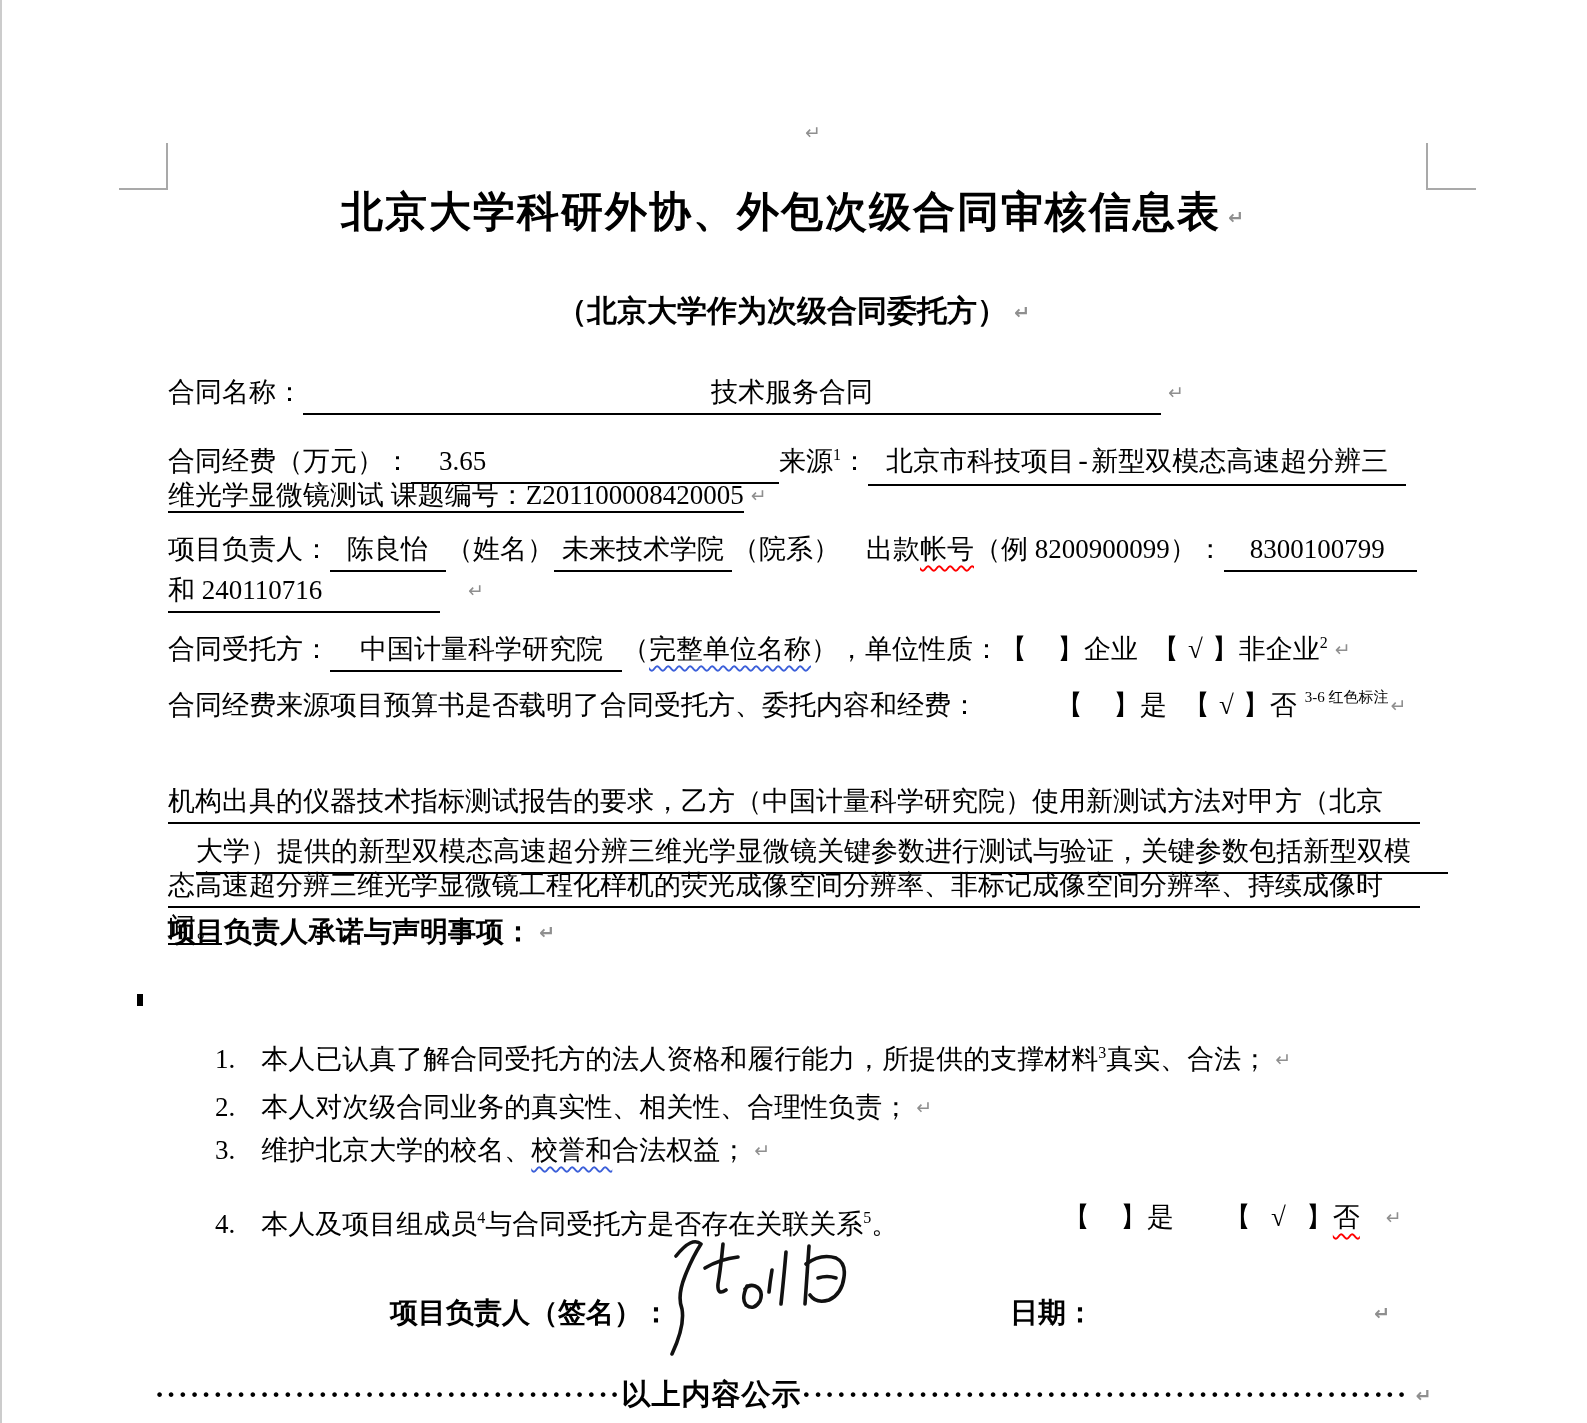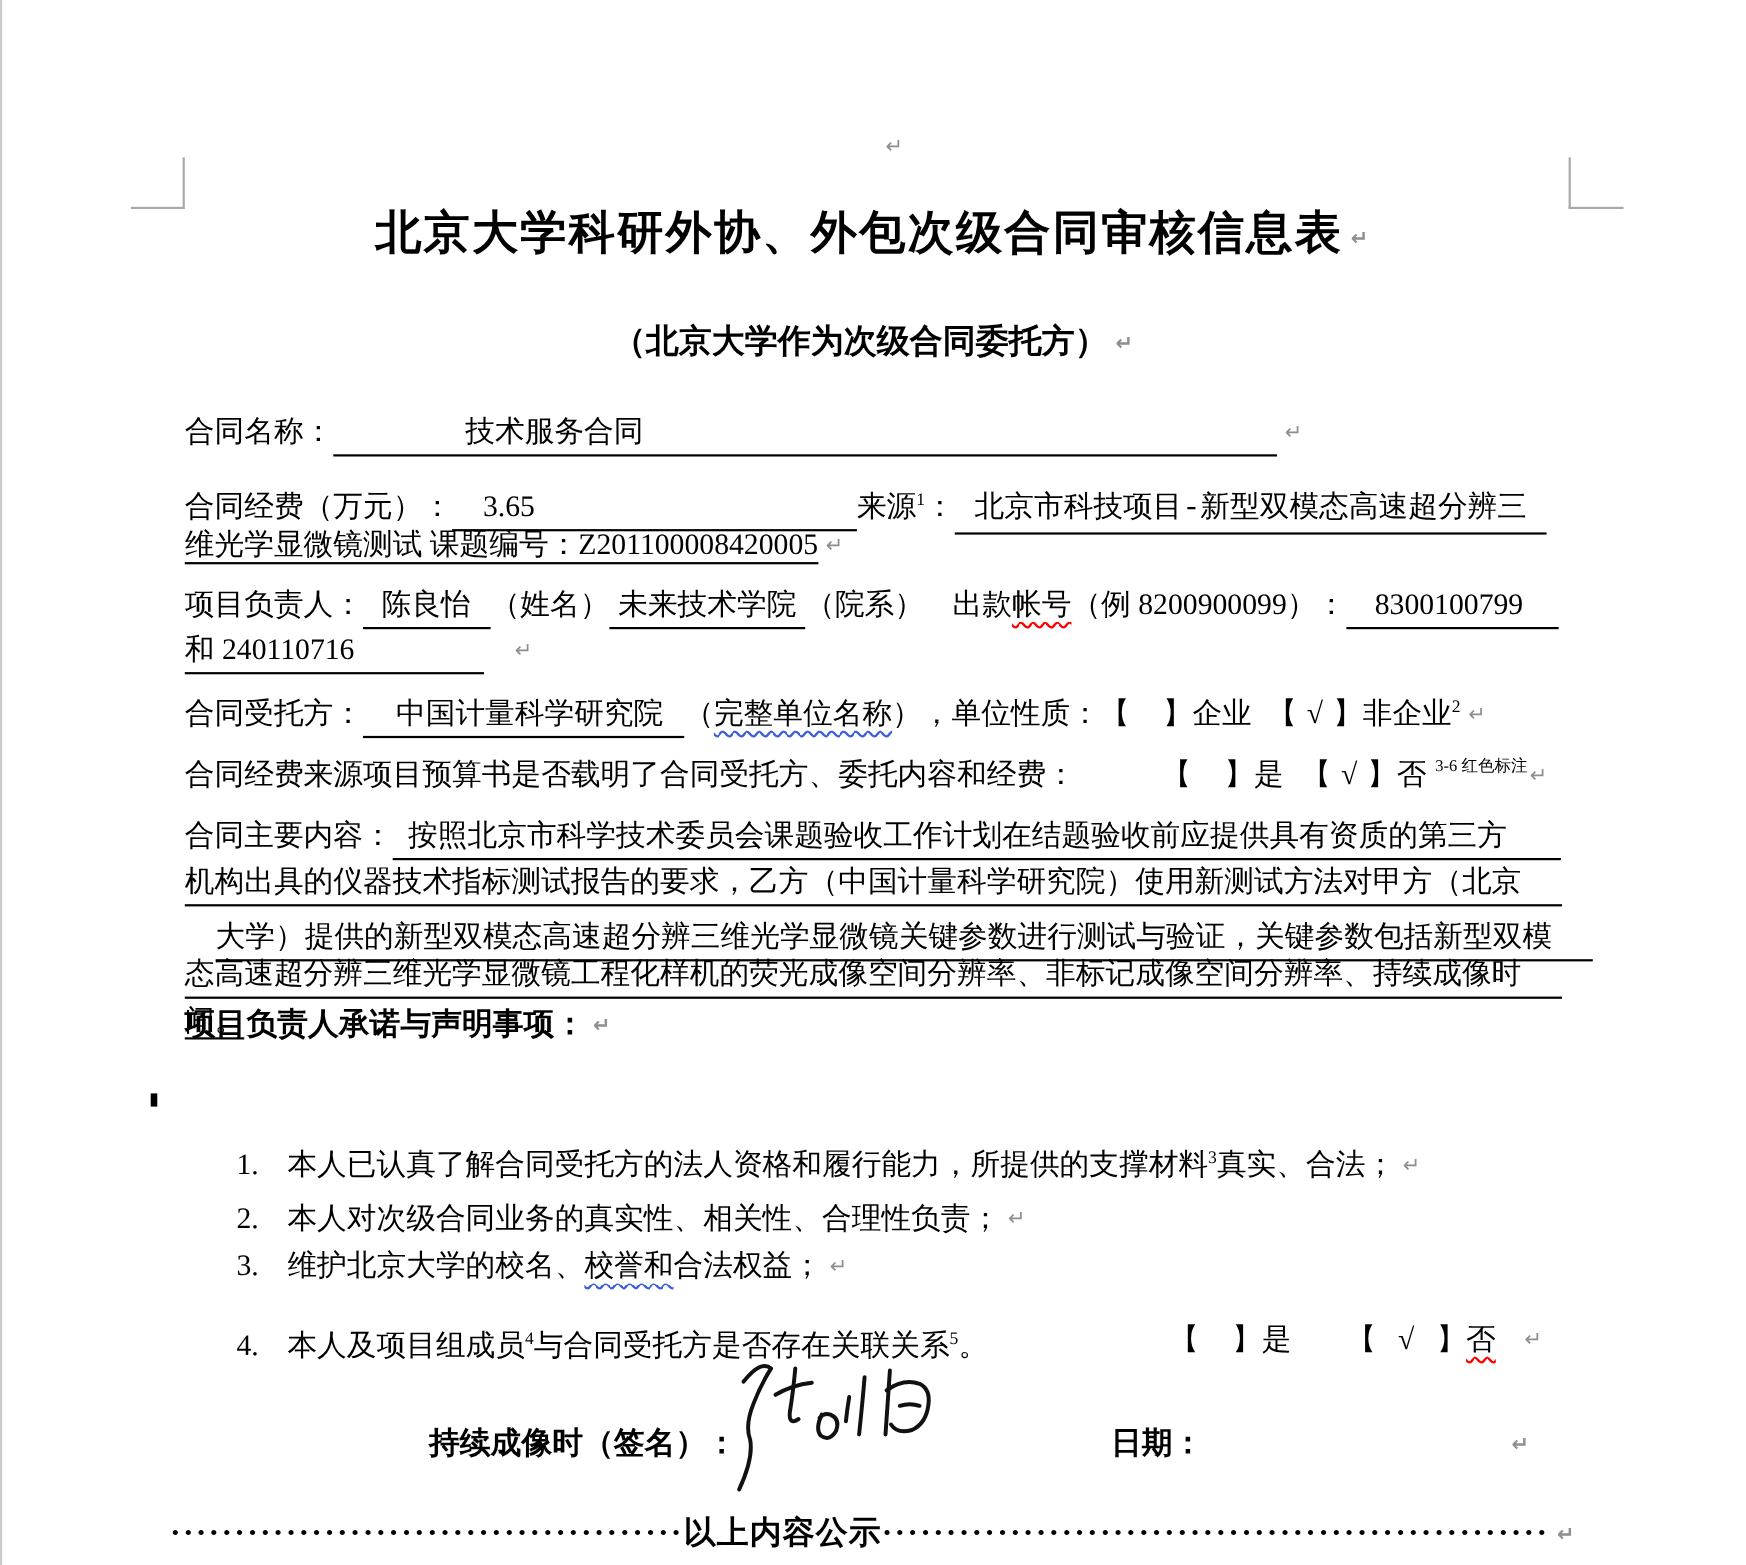--- a/index.html
+++ b/index.html
@@ -39,21 +39,21 @@
   <div class="line" style="left:798px;top:112px;"><span class="pm">↵</span></div>
 
   <div class="line ttl">
     <span>北京大学科研外协、外包次级合同审核信息表</span><span class="pm">↵</span>
   </div>
   <div class="line sub">
     <span>（北京大学作为次级合同委托方）</span><span class="pm">↵</span>
   </div>
 
   <div class="line" style="left:168px;top:372px;">
-    <span>合同名称：</span><span class="blank" style="width:858px;"><span style="padding-left:120px;">技术服务合同</span></span><span class="pm">↵</span>
+    <span>合同名称：</span><span class="blank" style="width:858px;text-align:center;"><span style="padding-left:120px;">技术服务合同</span></span><span class="pm">↵</span>
   </div>
 
   <div class="line" style="left:168px;top:434px;">
     <span>合同经费（万元）：</span><span class="blank" style="width:368px;"><span style="padding-left:28px;">3.65</span></span><span>来源</span><span class="sup">1</span><span>：</span><span class="blank" style="width:538px;"><span style="padding-left:18px;font-family:Liberation Mono, monospace;">北京市科技项目-新型双模态高速超分辨三</span></span>
   </div>
 
   <div class="line" style="left:168px;top:475px;">
     <span class="u">维光学显微镜测试  课题编号：Z201100008420005</span><span class="pm">↵</span>
   </div>
 
@@ -65,23 +65,20 @@
   </div>
 
   <div class="line" style="left:168px;top:622px;">
     <span>合同受托方：</span><span class="blank" style="width:292px;"><span style="padding-left:30px;">中国计量科学研究院</span></span><span>（</span><span class="wavy-blue">完整单位名称</span><span>），</span><span>单位性质：</span><span>【</span><span class="gap" style="width:30px;"></span><span>】</span><span>企业</span><span class="gap" style="width:14px;"></span><span>【</span><span class="gap" style="width:9px;"></span><span>√</span><span class="gap" style="width:9px;"></span><span>】</span><span>非企业</span><span class="sup">2</span><span class="pm">↵</span>
   </div>
 
   <div class="line" style="left:168px;top:677px;">
     <span>合同经费来源项目预算书是否载明了合同受托方、委托内容和经费：</span><span class="gap" style="width:78px;"></span><span>【</span><span class="gap" style="width:30px;"></span><span>】</span><span>是</span><span class="gap" style="width:16px;"></span><span>【</span><span class="gap" style="width:9px;"></span><span>√</span><span class="gap" style="width:9px;"></span><span>】</span><span>否</span><span class="gap" style="width:8px;"></span><span class="supnote">3-6 红色标注</span><span class="pm" style="margin-left:2px;">↵</span>
   </div>
 
-  <div class="line" style="left:168px;top:739px;">
-    <span>合同主要内容：</span><span class="blank" style="width:1062px;"><span style="padding-left:14px;">按照北京市科学技术委员会课题验收工作计划在结题验收前应提供具有资质的第三方</span></span>
-  </div>
   <div class="line" style="left:168px;top:781px;">
     <span class="blank" style="width:1252px;"><span>机构出具的仪器技术指标测试报告的要求，乙方（中国计量科学研究院）使用新测试方法对甲方（北京</span></span>
   </div>
   <div class="line" style="left:168px;top:831px;margin-left:28px;">
     <span class="blank" style="width:1252px;"><span>大学）提供的新型双模态高速超分辨三维光学显微镜关键参数进行测试与验证，关键参数包括新型双模</span></span>
   </div>
   <div class="line" style="left:168px;top:865px;">
     <span class="blank" style="width:1252px;"><span>态高速超分辨三维光学显微镜工程化样机的荧光成像空间分辨率、非标记成像空间分辨率、持续成像时</span></span>
   </div>
   <div class="line" style="left:168px;top:907px;">
@@ -106,21 +103,21 @@
   </div>
 
   <div class="line" style="left:215px;top:1197px;">
     <span>4.</span><span class="gap" style="width:26px;"></span><span>本人及项目组成员</span><span class="sup">4</span><span>与合同受托方是否存在关联关系</span><span class="sup">5</span><span>。</span>
   </div>
   <div class="line" style="left:1063px;top:1197px;">
     <span>【</span><span class="gap" style="width:30px;"></span><span>】</span><span>是</span><span class="gap" style="width:50px;"></span><span>【</span><span class="gap" style="width:20px;"></span><span>√</span><span class="gap" style="width:20px;"></span><span>】</span><span class="wavy-red">否</span><span class="pm" style="margin-left:26px;">↵</span>
   </div>
 
   <div class="line b" style="left:390px;top:1292px;font-size:28px;">
-    <span>持续成像时（签名）：</span>
+    <span>项目负责人（签名）：</span>
   </div>
   <div class="line b" style="left:1010px;top:1292px;font-size:28px;">
     <span>日期：</span><span class="pm" style="margin-left:280px;">↵</span>
   </div>
 
   <svg class="sig" width="250" height="135" viewBox="0 0 250 135" role="img" aria-label="陈良怡">
     <g fill="none" stroke="#111" stroke-width="3.6" stroke-linecap="round" stroke-linejoin="round">
       <path d="M28,32 Q44,12 53,20 Q44,34 37,52 Q29,72 34,85 Q37,102 24,130"></path>
       <path d="M57,44 Q72,35 90,33"></path>
       <path d="M75,20 Q73,42 70,60 Q69,72 78,66"></path>

